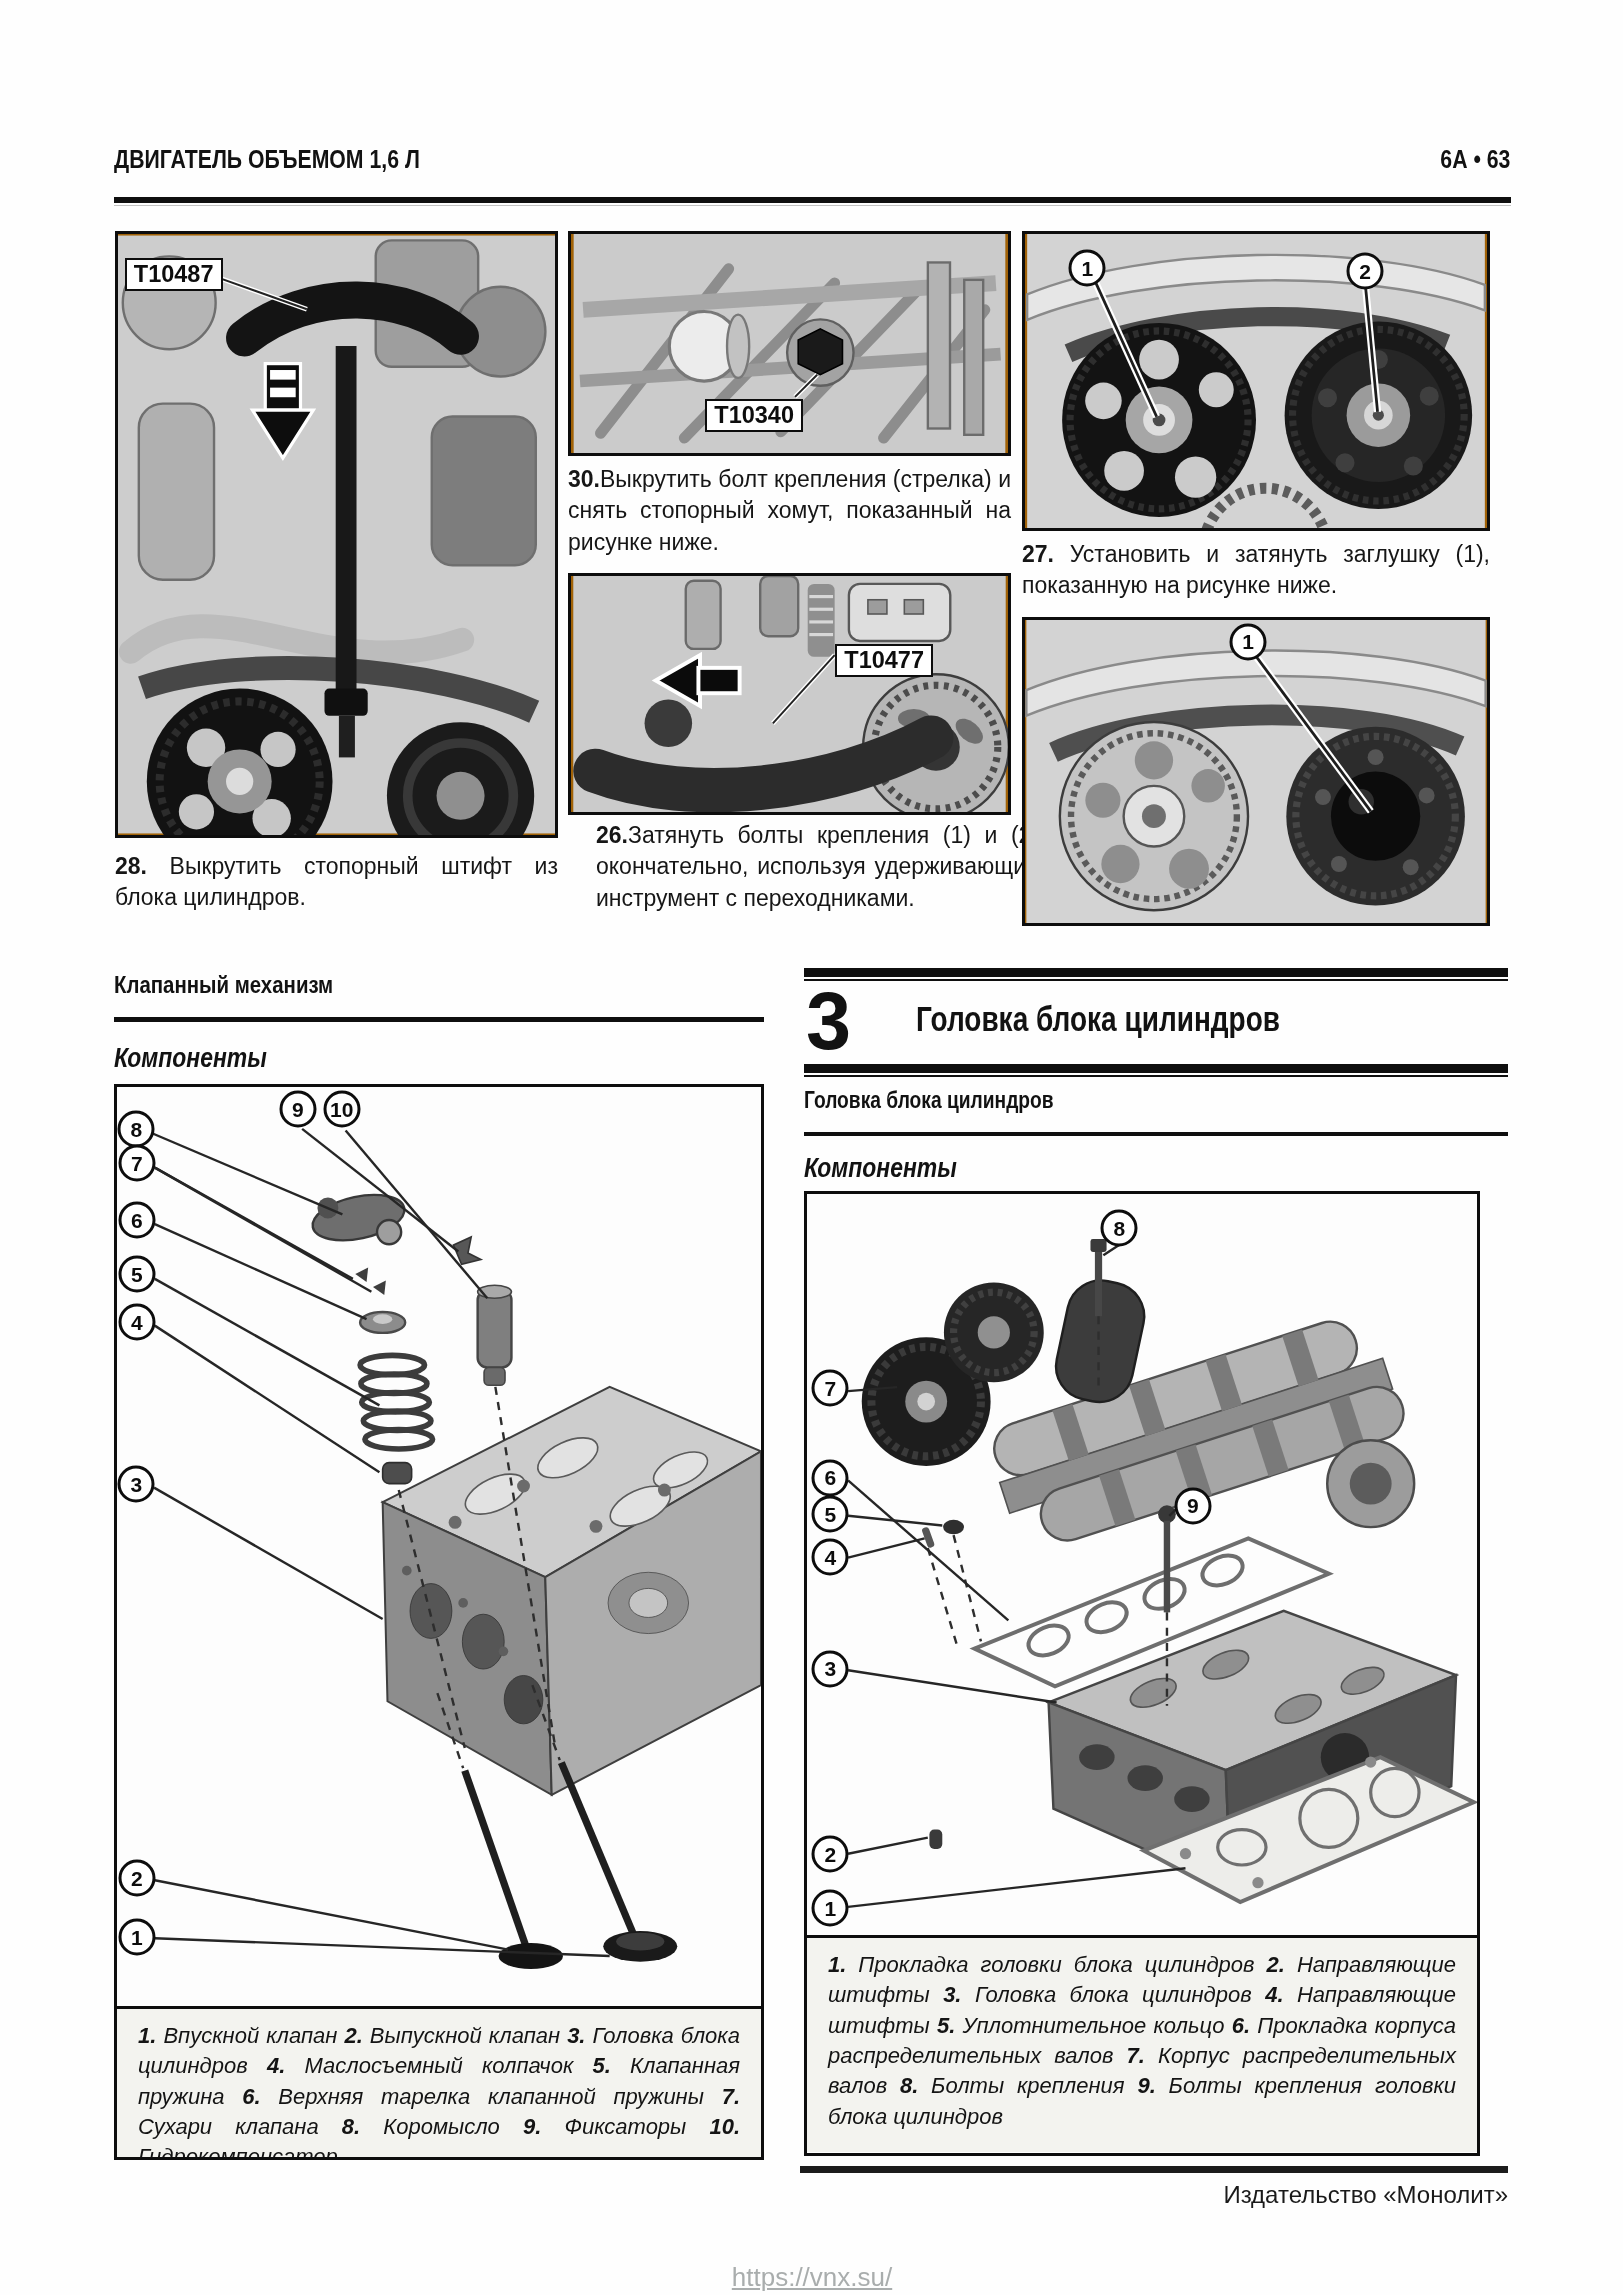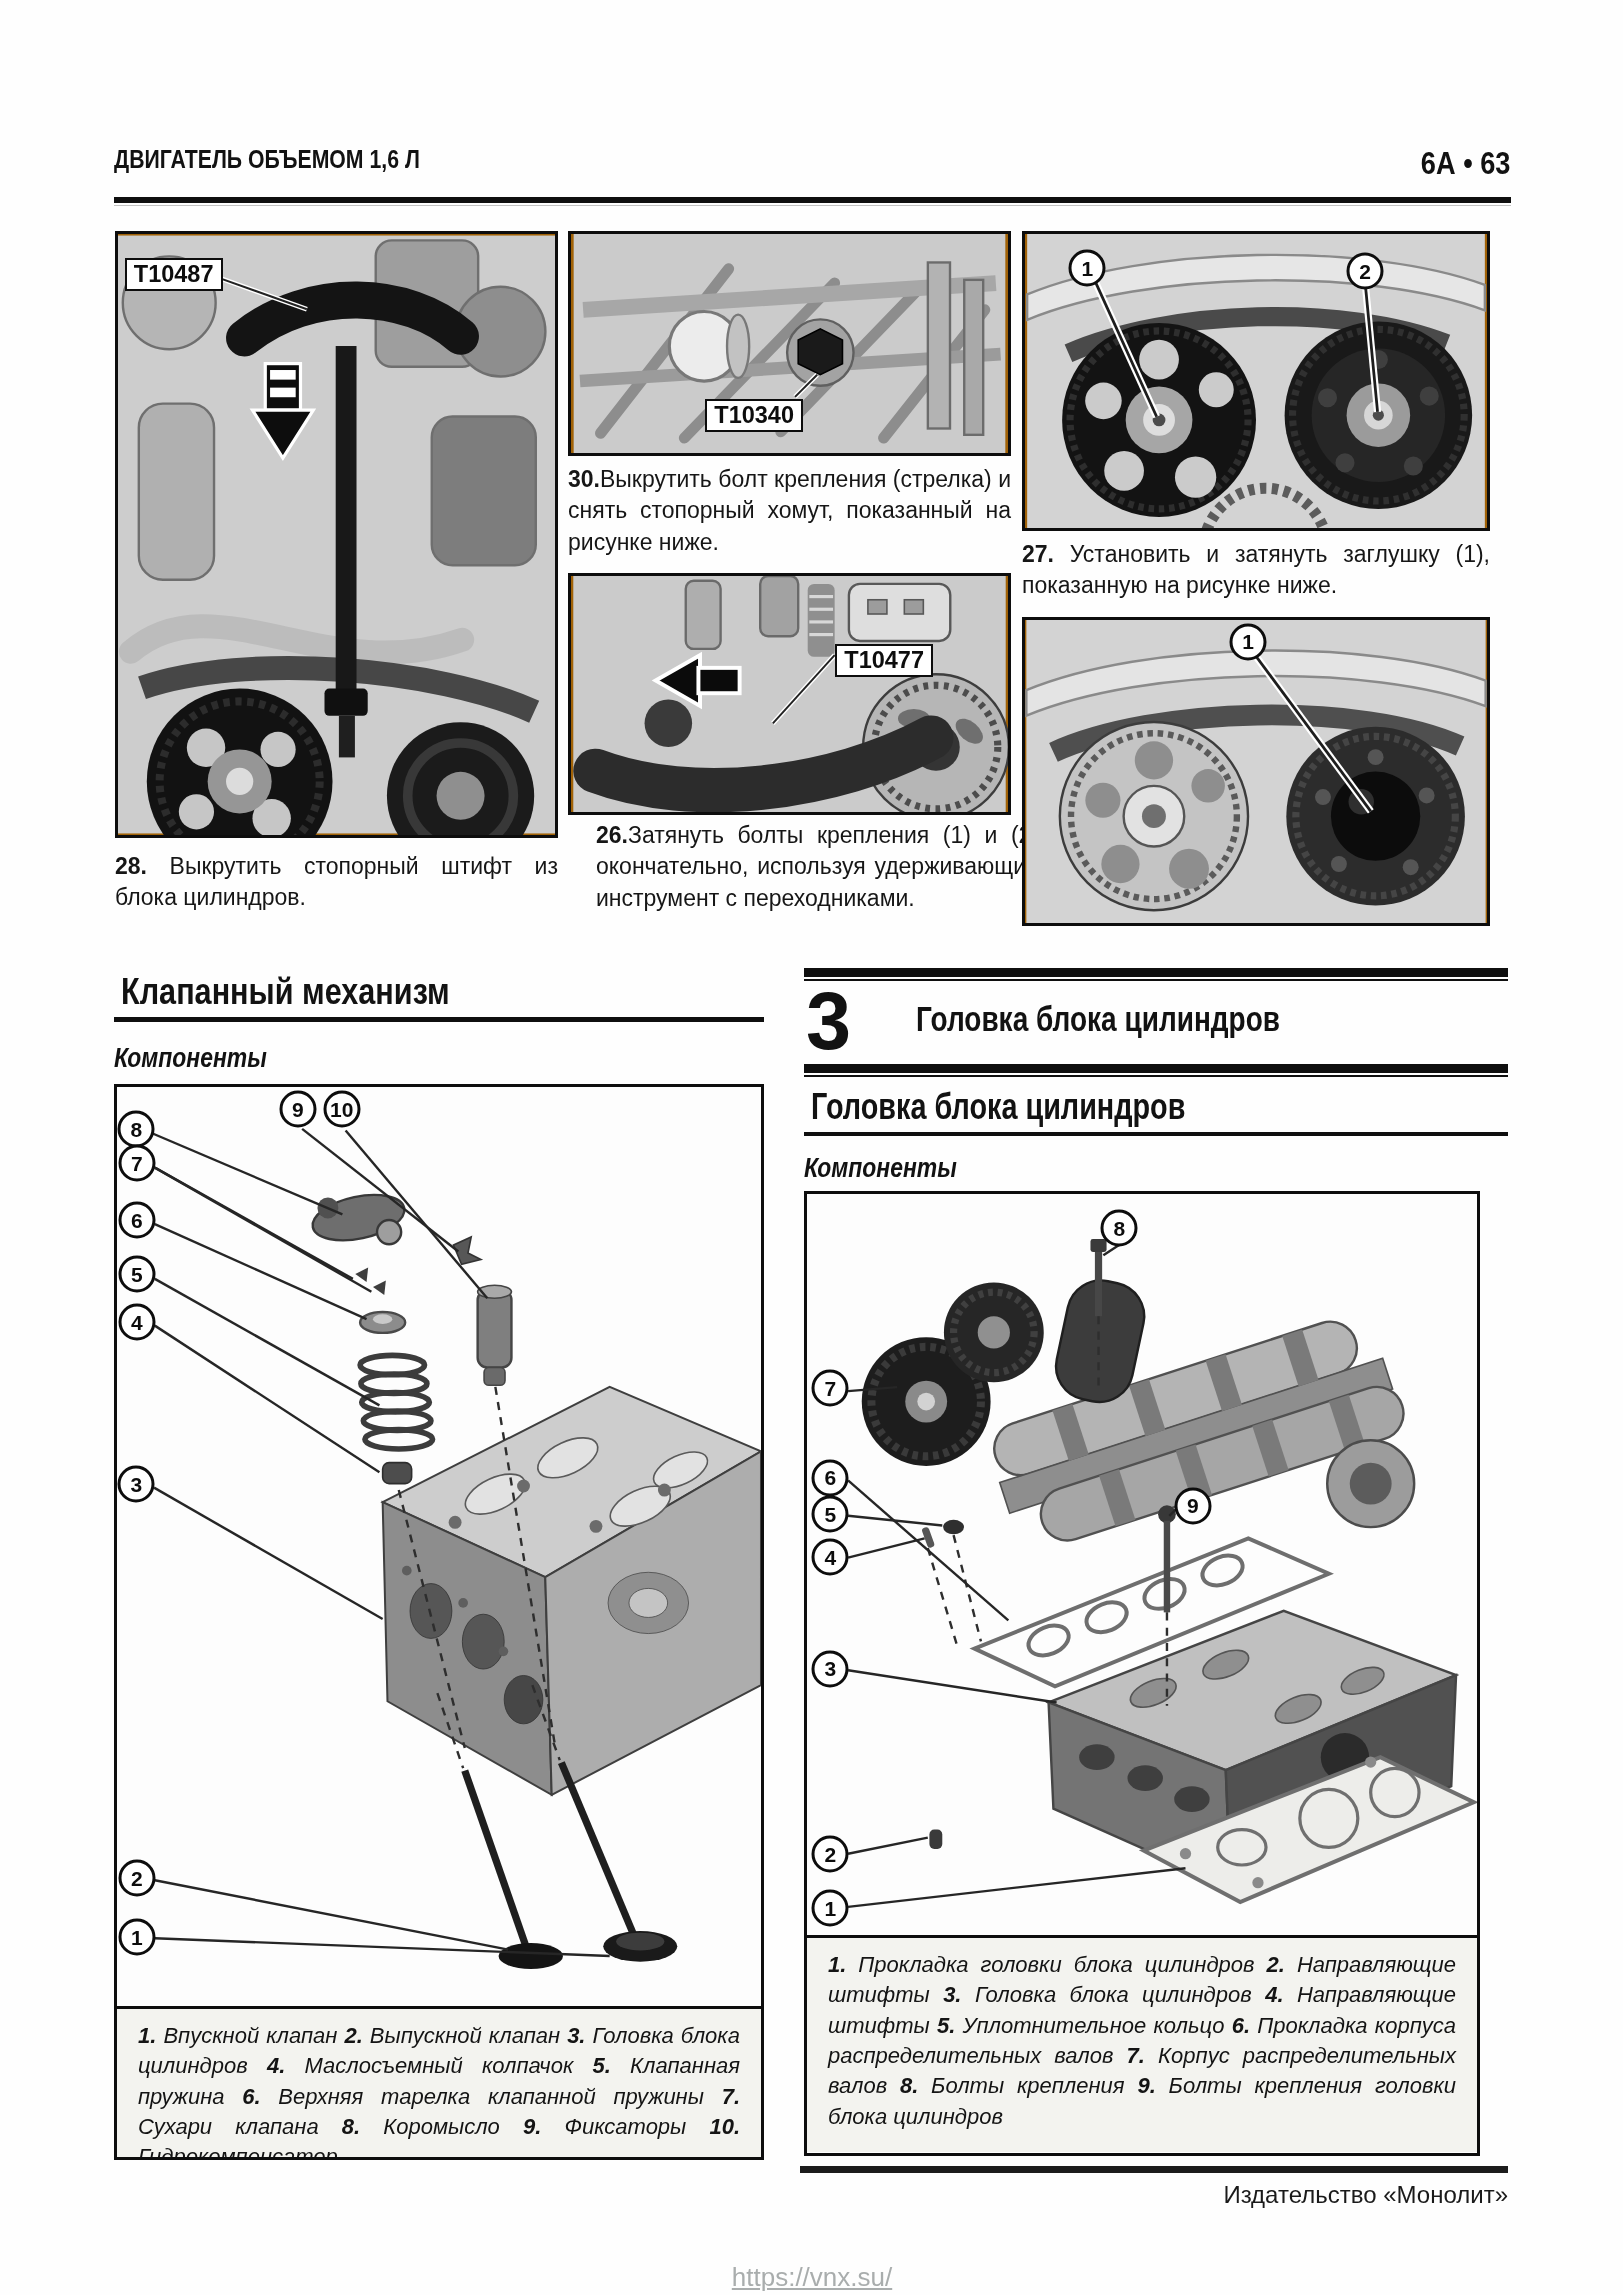--- a/index.html
+++ b/index.html
@@ -3,39 +3,39 @@
 <meta charset="utf-8">
 <style>
   * { margin:0; padding:0; box-sizing:border-box; }
   html,body { background:#ffffff; }
   body { font-family:"Liberation Sans", sans-serif; color:#121212; }
   #page { position:relative; width:1624px; height:2295px; background:#fefefe; overflow:hidden; }
   .abs { position:absolute; }
 
   
   .hdr-left { left:114px; top:145px; font-size:25px; font-weight:bold; white-space:nowrap; }
-  .hdr-right { right:114px; top:145px; font-size:32px; font-weight:bold; white-space:nowrap; }
+  .hdr-right { right:114px; top:145px; font-size:25px; font-weight:bold; white-space:nowrap; }
   .cond { display:inline-block; transform:scaleX(.85); transform-origin:0 50%; white-space:nowrap; }
   .cond-r { display:inline-block; transform:scaleX(.85); transform-origin:100% 50%; white-space:nowrap; }
   .rule-header { left:114px; width:1397px; top:197px; height:9.7px;
     background:linear-gradient(#0f0f0f 0 5.7px, transparent 5.7px 8px, #c2c2c2 8px 9px, transparent 9px); }
 
   
   .imgbox { position:absolute; border:3.2px solid #0d0d0d; background:#a16207; overflow:hidden; }
   .imgbox > svg { display:block; width:100%; height:100%; }
 
   .tool-label { position:absolute; background:#ffffff; border:2.4px solid #0d0d0d; color:#0d0d0d;
     font-weight:bold; font-size:23.5px; line-height:1.18; padding:0.8px 7.3px; white-space:nowrap; }
 
   
   .step { position:absolute; font-size:23px; line-height:1.36; text-align:justify; color:#161616; }
   .step b { font-weight:bold; }
 
   
-  .heading { position:absolute; font-size:36px; font-weight:bold; white-space:nowrap;margin-left:7px; }
+  .heading { position:absolute; font-size:24px; font-weight:bold; white-space:nowrap; }
   .subhead { position:absolute; font-size:27px; font-weight:bold; font-style:italic; white-space:nowrap; }
   .rule6 { position:absolute; height:4.9px; background:#0f0f0f; }
   .rule5 { position:absolute; height:4px; background:#0f0f0f; }
   .dbar { position:absolute; height:13px;
     background:linear-gradient(#0f0f0f 0 9px, transparent 9px 11.4px, #0f0f0f 11.4px 13px); }
   .chapter-num { position:absolute; font-size:81px; font-weight:bold; line-height:.92; }
   .chapter-title { position:absolute; font-size:35px; font-weight:bold; white-space:nowrap; }
 
   
   .figbox { position:absolute; border:3.2px solid #0d0d0d; background:#ffffff; overflow:hidden; }

